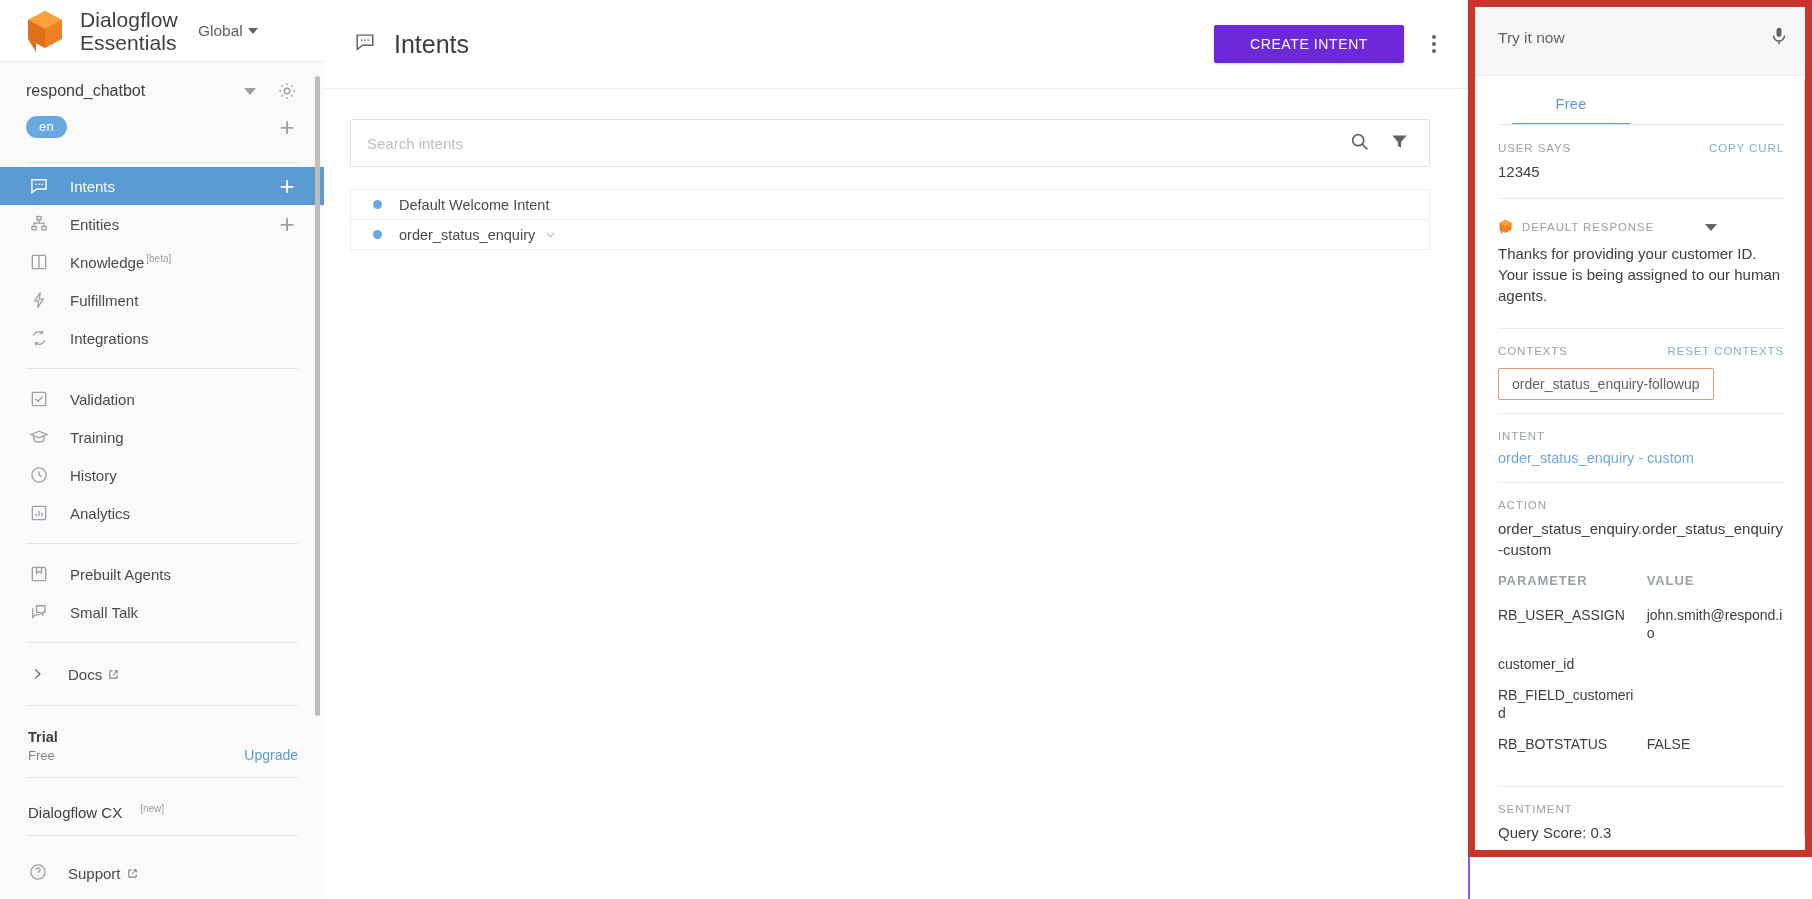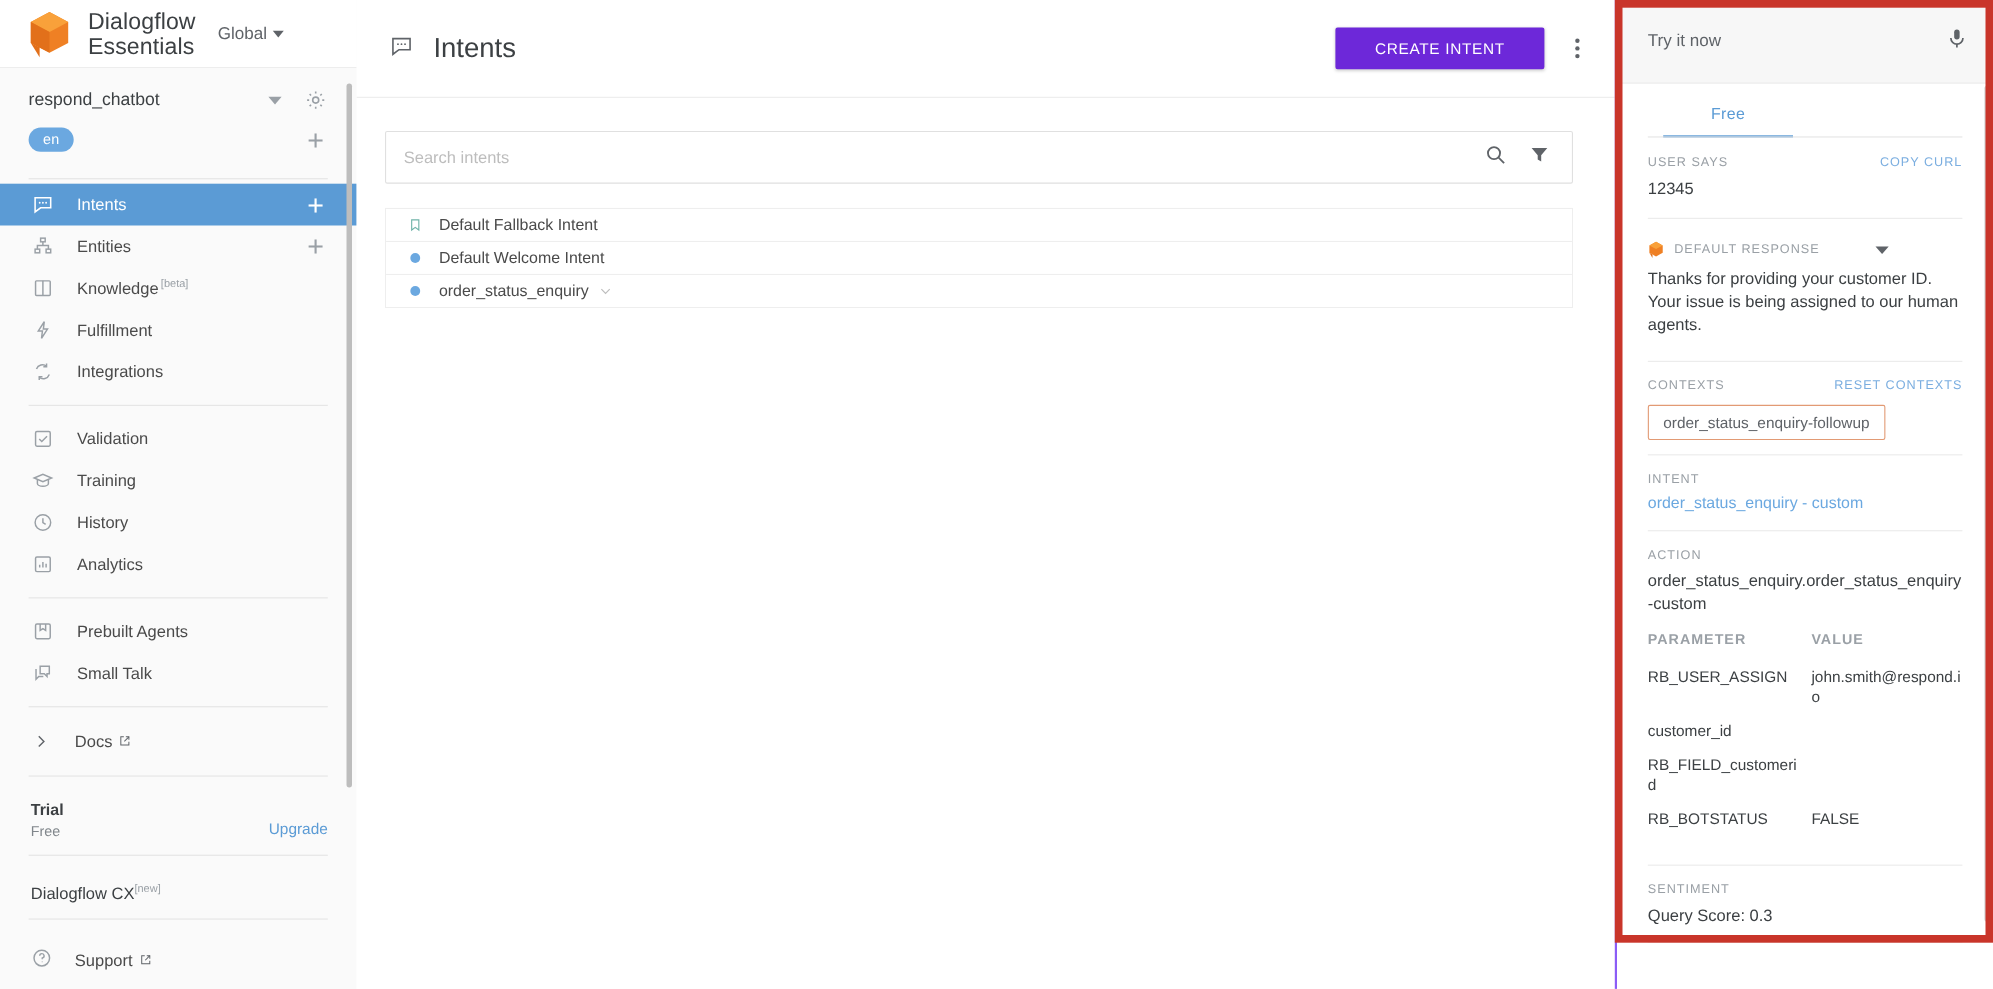--- a/index.html
+++ b/index.html
@@ -70,29 +70,29 @@
   .nav-item.active .plus { color:#fff; }
 
   .spacer-div { height:1px; background:#e4e4e4; margin: 11px 26px; }
 
   .docs-row { height:40px; display:flex; align-items:center; padding-left:28px; font-size:15px; color:#4a4a4a; cursor:pointer;}
   .chev-r { width:18px; display:flex; align-items:center; justify-content:center; }
   .docs-row .lbl { margin-left:22px; }
   .ext { display:inline-block; margin-left:6px; }
 
   .trial {
-    padding: 12px 26px 14px 28px; display:flex; align-items:center;
+    padding: 12px 26px 14px 28px; display:flex; align-items:flex-end;
   }
   .trial-l { flex:1; }
   .trial-t { font-size:14.5px; color:#3c4043; font-weight:bold; }
   .trial-s { font-size:13px; color:#80868b; margin-top:3px; }
   .upgrade { font-size:14px; color:#5b9bd5; cursor:pointer; margin-top:14px; }
 
   .cx-row { padding: 14px 26px 14px 28px; font-size:15px; color:#3c4043; cursor:pointer;}
-  .cx-row .sup { font-size:10px; color:#9aa0a6; vertical-align:super; margin-left:0;}
+  .cx-row .sup { font-size:10px; color:#9aa0a6; vertical-align:super; margin-left:18px;}
   .support-row { height:52px; display:flex; align-items:center; padding-left:28px; font-size:15px; color:#4a4a4a; cursor:pointer;}
   .support-row .lbl { margin-left:20px; }
 
   .sb-track { position:absolute; right:4px; top:76px; width:5px; height:640px; background:#bdbdbd; border-radius:3px; cursor:pointer;}
 
   
   .main { flex:1; display:flex; flex-direction:column; background:#fff; min-width:0; }
   .main-head {
     height:89px; display:flex; align-items:center; padding: 0 28px 0 30px;
     border-bottom:1px solid #ececec; background:#fff;
@@ -437,28 +437,20 @@
           </span>
           <span>
             <svg width="19" height="19" viewBox="0 0 24 24" fill="#5f6368">
               <path d="M3 4.5h18l-7 8.2V20l-4-2.4v-4.9z"></path>
             </svg>
           </span>
         </div>
       </div>
 
       <div class="intent-list">
-        <div class="intent-row">
-          <span class="mk">
-            <svg width="13" height="15" viewBox="0 0 24 24" fill="none" stroke="#6fb3a8" stroke-width="1.9">
-              <path d="M6 3.5h12v17l-6-4.5-6 4.5z"></path>
-            </svg>
-          </span>
-          <span class="nm">Default Fallback Intent</span>
-        </div>
         <div class="intent-row">
           <span class="mk">
               <i class="dot"></i>
             </span>
           <span class="nm">Default Welcome Intent</span>
         </div>
         <div class="intent-row">
           <span class="mk">
               <i class="dot"></i>
             </span>

